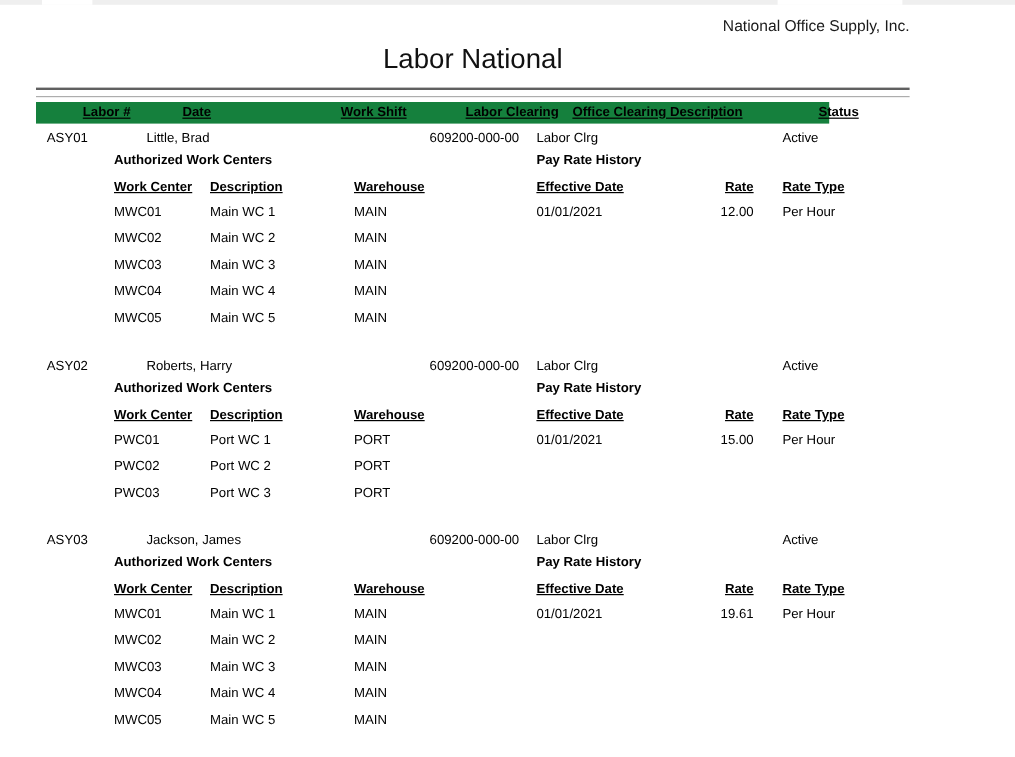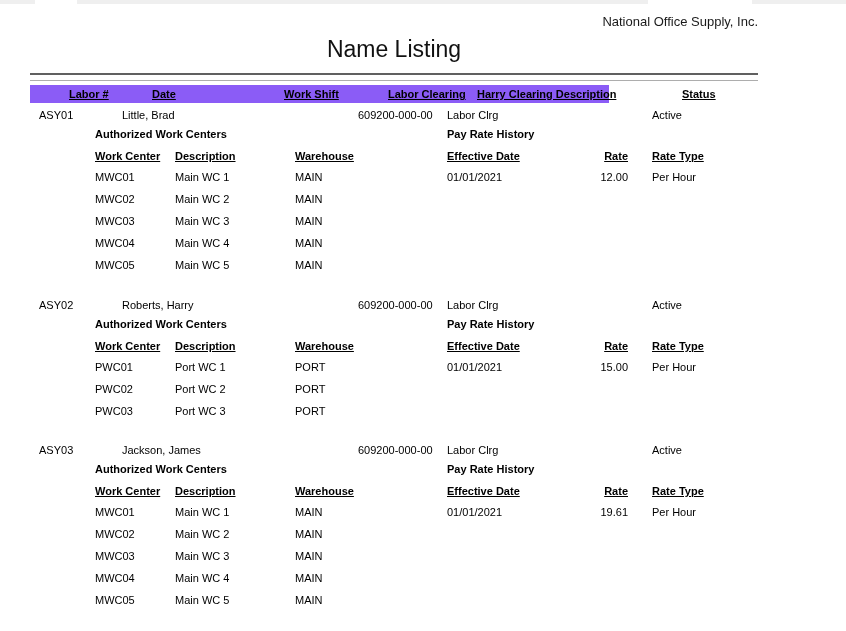--- a/index.html
+++ b/index.html
@@ -8,21 +8,21 @@
   .top-strip{position:absolute;top:0;left:0;width:846px;height:4px;background:#efefef;}
   .strip-gap{position:absolute;top:0;height:4px;background:#ffffff;}
   .gap1{left:35px;width:42px;}
   .gap2{left:648px;width:104px;}
   .company{position:absolute;top:14px;left:30px;width:728px;text-align:right;
            font-size:13px;color:#1a1a1a;}
   .title{position:absolute;top:36px;left:30px;width:728px;text-align:center;
          font-size:23px;color:#111;}
   .rule-dark{position:absolute;top:73px;left:30px;width:728px;height:2px;background:#606060;}
   .rule-light{position:absolute;top:80px;left:30px;width:728px;height:1px;background:#adadad;}
-  .colhead-bar{position:absolute;top:85px;left:30px;width:579px;height:18px;background:#8b5cf6;}
+  .colhead-bar{position:absolute;top:85px;left:30px;width:661px;height:18px;background:#15803d;}
   .cell{position:absolute;top:0;font-size:11px;line-height:14px;white-space:nowrap;color:#000;}
   .colhead-bar .cell{top:2px;}
   .hdr{font-weight:bold;text-decoration:underline;}
   .bold{font-weight:bold;}
   .emp{position:absolute;left:0;width:846px;}
   .row{position:absolute;left:0;width:846px;height:14px;}
   
   .x-labor{left:39px;}
   .x-name{left:122px;}
   .x-shift{left:254px;}
@@ -41,31 +41,31 @@
 <body>
 
 <div class="page">
 
   <div class="top-strip">
     <div class="strip-gap gap1"></div>
     <div class="strip-gap gap2"></div>
   </div>
 
   <div class="company">National Office Supply, Inc.</div>
-  <div class="title">Name Listing</div>
+  <div class="title">Labor National</div>
 
   <div class="rule-dark"></div>
   <div class="rule-light"></div>
 
   <div class="colhead-bar">
     <span class="cell hdr x-labor">Labor #</span>
     <span class="cell hdr x-name">Date</span>
     <span class="cell hdr x-shift">Work Shift</span>
     <span class="cell hdr x-clearing">Labor Clearing</span>
-    <span class="cell hdr x-desc">Harry Clearing Description</span>
+    <span class="cell hdr x-desc">Office Clearing Description</span>
     <span class="cell hdr x-status">Status</span>
   </div>
 
   <section class="emp" style="top:108px;height:172px;">
     <div class="row" style="top:0px;">
       <span class="cell x-labor">ASY01</span>
       <span class="cell x-name">Little, Brad</span>
       <span class="cell x-shift"></span>
       <span class="cell x-clearing">609200-000-00</span>
       <span class="cell x-desc">Labor Clrg</span>

